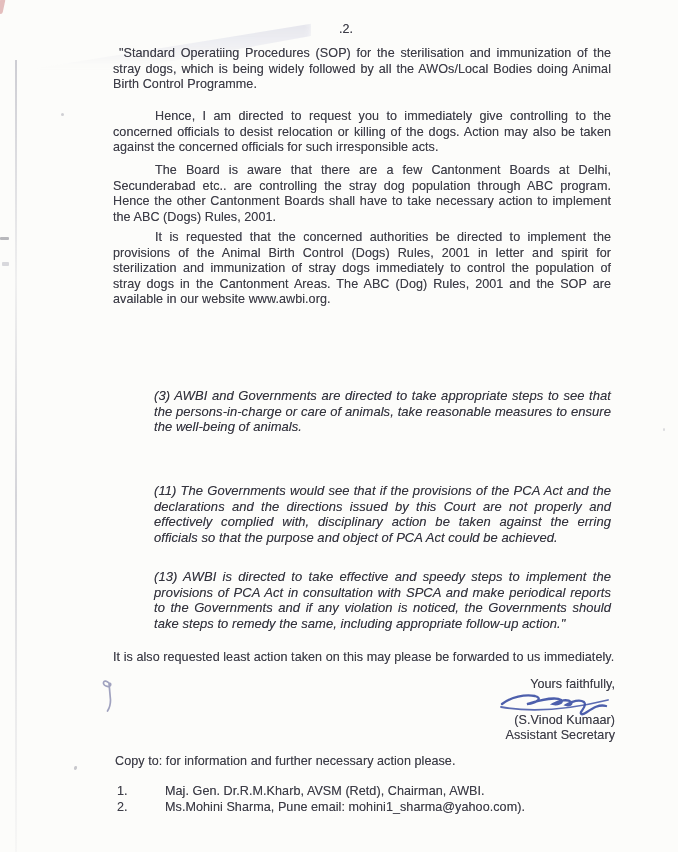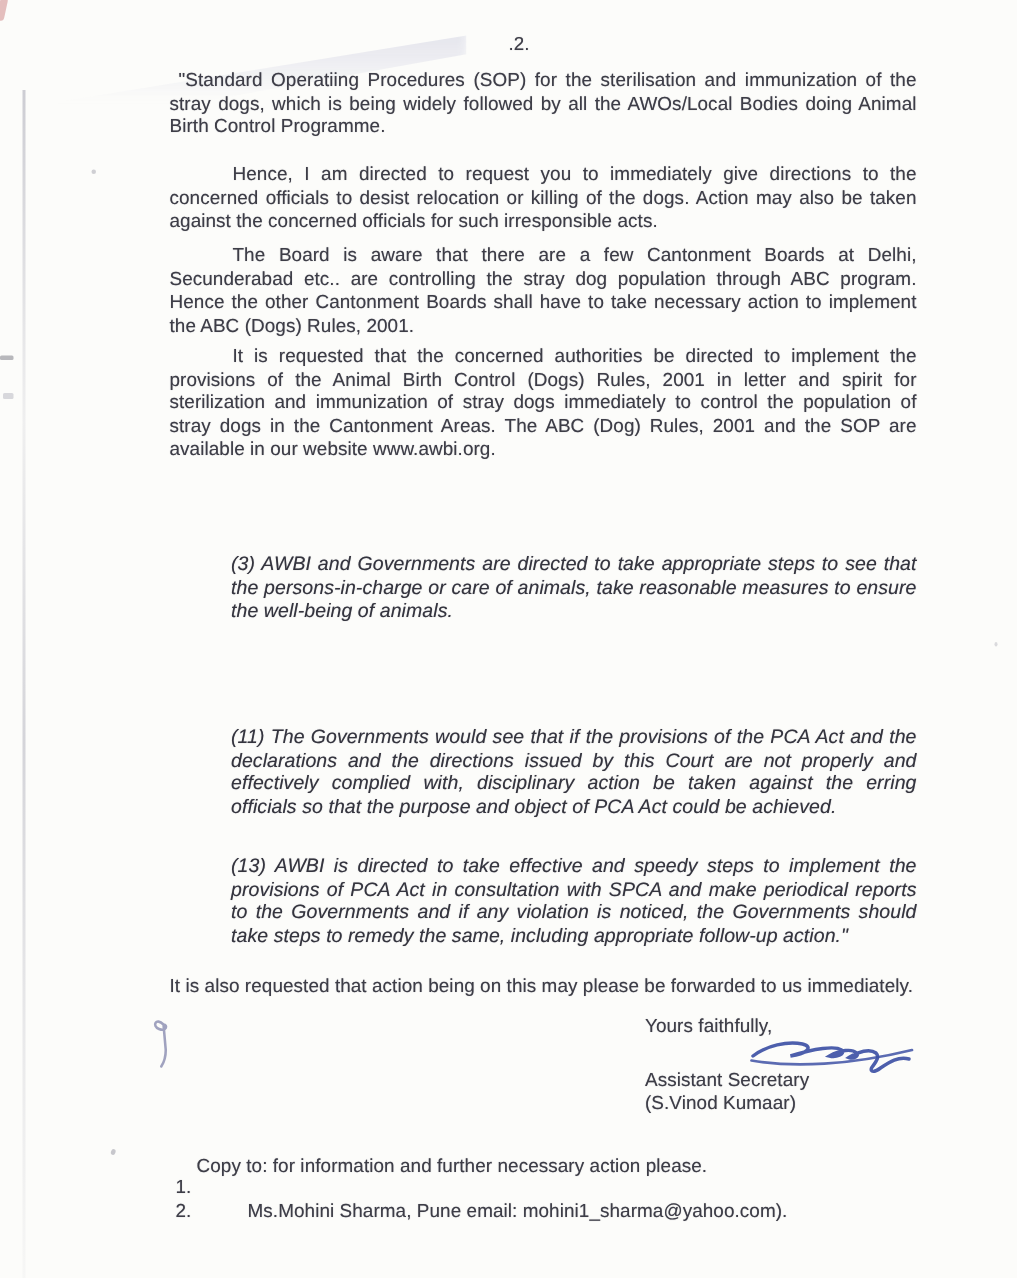--- a/index.html
+++ b/index.html
@@ -29,23 +29,23 @@
   .indent-lg{text-indent:58px;}
   .quote-par{
     left:154px;width:457px;
     font-size:13px;line-height:15.5px;
     font-style:italic;
     text-align:justify;margin:0;
     color:#34343e;
   }
   .weblink{text-underline-offset:2px;color:inherit;cursor:pointer;}
   #closing-line{left:113px;top:650px;width:520px;font-size:12.6px;line-height:15.6px;margin:0;}
-  #signature-block{left:430px;top:677px;width:185px;text-align:left;font-size:12.6px;line-height:15.5px;}
+  #signature-block{left:430px;top:677px;width:185px;text-align:right;font-size:12.6px;line-height:15.5px;}
   #signature-svg{display:block;margin:-3px 4px -3px auto;}
-  #copy-heading{left:115px;top:754px;font-size:12.6px;margin:16px;}
+  #copy-heading{left:115px;top:754px;font-size:12.6px;margin:0;}
   #copy-list{left:117px;top:784px;width:480px;font-size:12.6px;line-height:15.8px;}
   .copy-row{display:flex;}
   .copy-num{width:48px;flex:0 0 48px;}
   
   #scan-smudge{
     left:36px;top:20px;width:275px;height:62px;
     background:linear-gradient(to bottom,rgba(186,188,214,.38),rgba(186,188,214,0) 75%);
     clip-path:polygon(0 78%,100% 6%,100% 26%,7% 100%);
     filter:blur(3px);
   }
@@ -79,55 +79,56 @@
   <div class="abs" id="edge-dash-1" ,=""></div>
   <div class="abs" id="edge-dash-2"></div>
   <div class="abs speck" id="speck-1"></div>
   <div class="abs speck" id="speck-2"></div>
   <div class="abs speck" id="speck-3"></div>
 
   <div class="abs scan-text" id="page-number">.2.</div>
 
   <p class="abs scan-text body-par indent-sm" style="top:46px">"Standard Operatiing Procedures (SOP) for the sterilisation and immunization of the stray dogs, which is being widely followed by all the AWOs/Local Bodies doing Animal Birth Control Programme.</p>
 
-  <p class="abs scan-text body-par indent" style="top:109px">Hence, I am directed to request you to immediately give directions to the concerned officials to desist relocation or killing of the dogs. Action may also be taken against the concerned officials for such irresponsible acts.</p>
+  <p class="abs scan-text body-par indent" style="top:109px">Hence, I am directed to request you to immediately give controlling to the concerned officials to desist relocation or killing of the dogs. Action may also be taken against the concerned officials for such irresponsible acts.</p>
 
   <p class="abs scan-text body-par indent" style="top:163px">The Board is aware that there are a few Cantonment Boards at Delhi, Secunderabad etc.. are controlling the stray dog population through ABC program. Hence the other Cantonment Boards shall have to take necessary action to implement the ABC (Dogs) Rules, 2001.</p>
 
   <p class="abs scan-text body-par indent" style="top:230px"><span>It is requested that the concerned authorities be directed to implement the provisions of the Animal Birth Control (Dogs) Rules, 2001 in letter and spirit for sterilization and immunization of stray dogs immediately to control the population of stray dogs in the Cantonment Areas. The ABC (Dog) Rules, 2001 and the SOP are available in our website </span><span class="weblink">www.awbi.org</span><span>.</span></p>
 
 
-  <p class="abs scan-text quote-par" style="top:368px">(3) AWBI and Governments are directed to take appropriate steps to see that the persons-in-charge or care of animals, take reasonable measures to ensure the well-being of animals.</p>
+  <p class="abs scan-text quote-par" style="top:388px">(3) AWBI and Governments are directed to take appropriate steps to see that the persons-in-charge or care of animals, take reasonable measures to ensure the well-being of animals.</p>
 
 
   <p class="abs scan-text quote-par" style="top:483px">(11) The Governments would see that if the provisions of the PCA Act and the declarations and the directions issued by this Court are not properly and effectively complied with, disciplinary action be taken against the erring officials so that the purpose and object of PCA Act could be achieved.</p>
 
   <p class="abs scan-text quote-par" style="top:569px">(13) AWBI is directed to take effective and speedy steps to implement the provisions of PCA Act in consultation with SPCA and make periodical reports to the Governments and if any violation is noticed, the Governments should take steps to remedy the same, including appropriate follow-up action."</p>
 
-  <p class="abs scan-text" id="closing-line">It is also requested that action being on this may please be forwarded to us immediately.</p>
+  <p class="abs scan-text" id="closing-line">It is also requested least action taken on this may please be forwarded to us immediately.</p>
 
   <svg class="abs" id="pen-tick" width="22" height="42" viewBox="0 0 22 42">
     <path d="M11 7 C6 2 3 8 8 10 C13 12 14 7 11 7 L12.5 24 C12.5 29 11.5 32 9.5 35" fill="none" stroke="#8f92b4" stroke-width="1.7" stroke-linecap="round" opacity="0.85"></path>
   </svg>
 
   <div class="abs scan-text" id="signature-block">
     <div>Yours faithfully,</div>
     <svg id="signature-svg" width="112" height="26" viewBox="0 0 112 26">
       <path d="M3 14 C12 7 26 4 36 6 C44 8 38 13 28 14 C44 9 58 7 62 10 C65 13 58 15 54 14 C61 10 69 9 72 12 C74 14 70 16 67 15 C73 11 81 9 85 12 C88 15 84 19 82 22 C81 25 84 25 88 22 C94 18 100 14 107 16" fill="none" stroke="#3e51a5" stroke-width="2.3" stroke-linecap="round" opacity="0.92"></path>
       <path d="M2 17 C30 22 68 20 109 10" fill="none" stroke="#3e51a5" stroke-width="1.8" stroke-linecap="round" opacity="0.85"></path>
     </svg>
+    <div>(S.Vinod Kumaar)</div>
     <div>Assistant Secretary</div>
-    <div>(S.Vinod Kumaar)</div>
   </div>
 
   <p class="abs scan-text" id="copy-heading">Copy to: for information and further necessary action please.</p>
 
   <div class="abs scan-text" id="copy-list">
     <div class="copy-row">
       <span class="copy-num">1.</span>
+      <span>Maj. Gen. Dr.R.M.Kharb, AVSM (Retd), Chairman, AWBI.</span>
     </div>
     <div class="copy-row">
       <span class="copy-num">2.</span>
       <span>Ms.Mohini Sharma, Pune email: mohini1_sharma@yahoo.com).</span>
     </div>
   </div>
 
 </div>
 
 </body></html>

